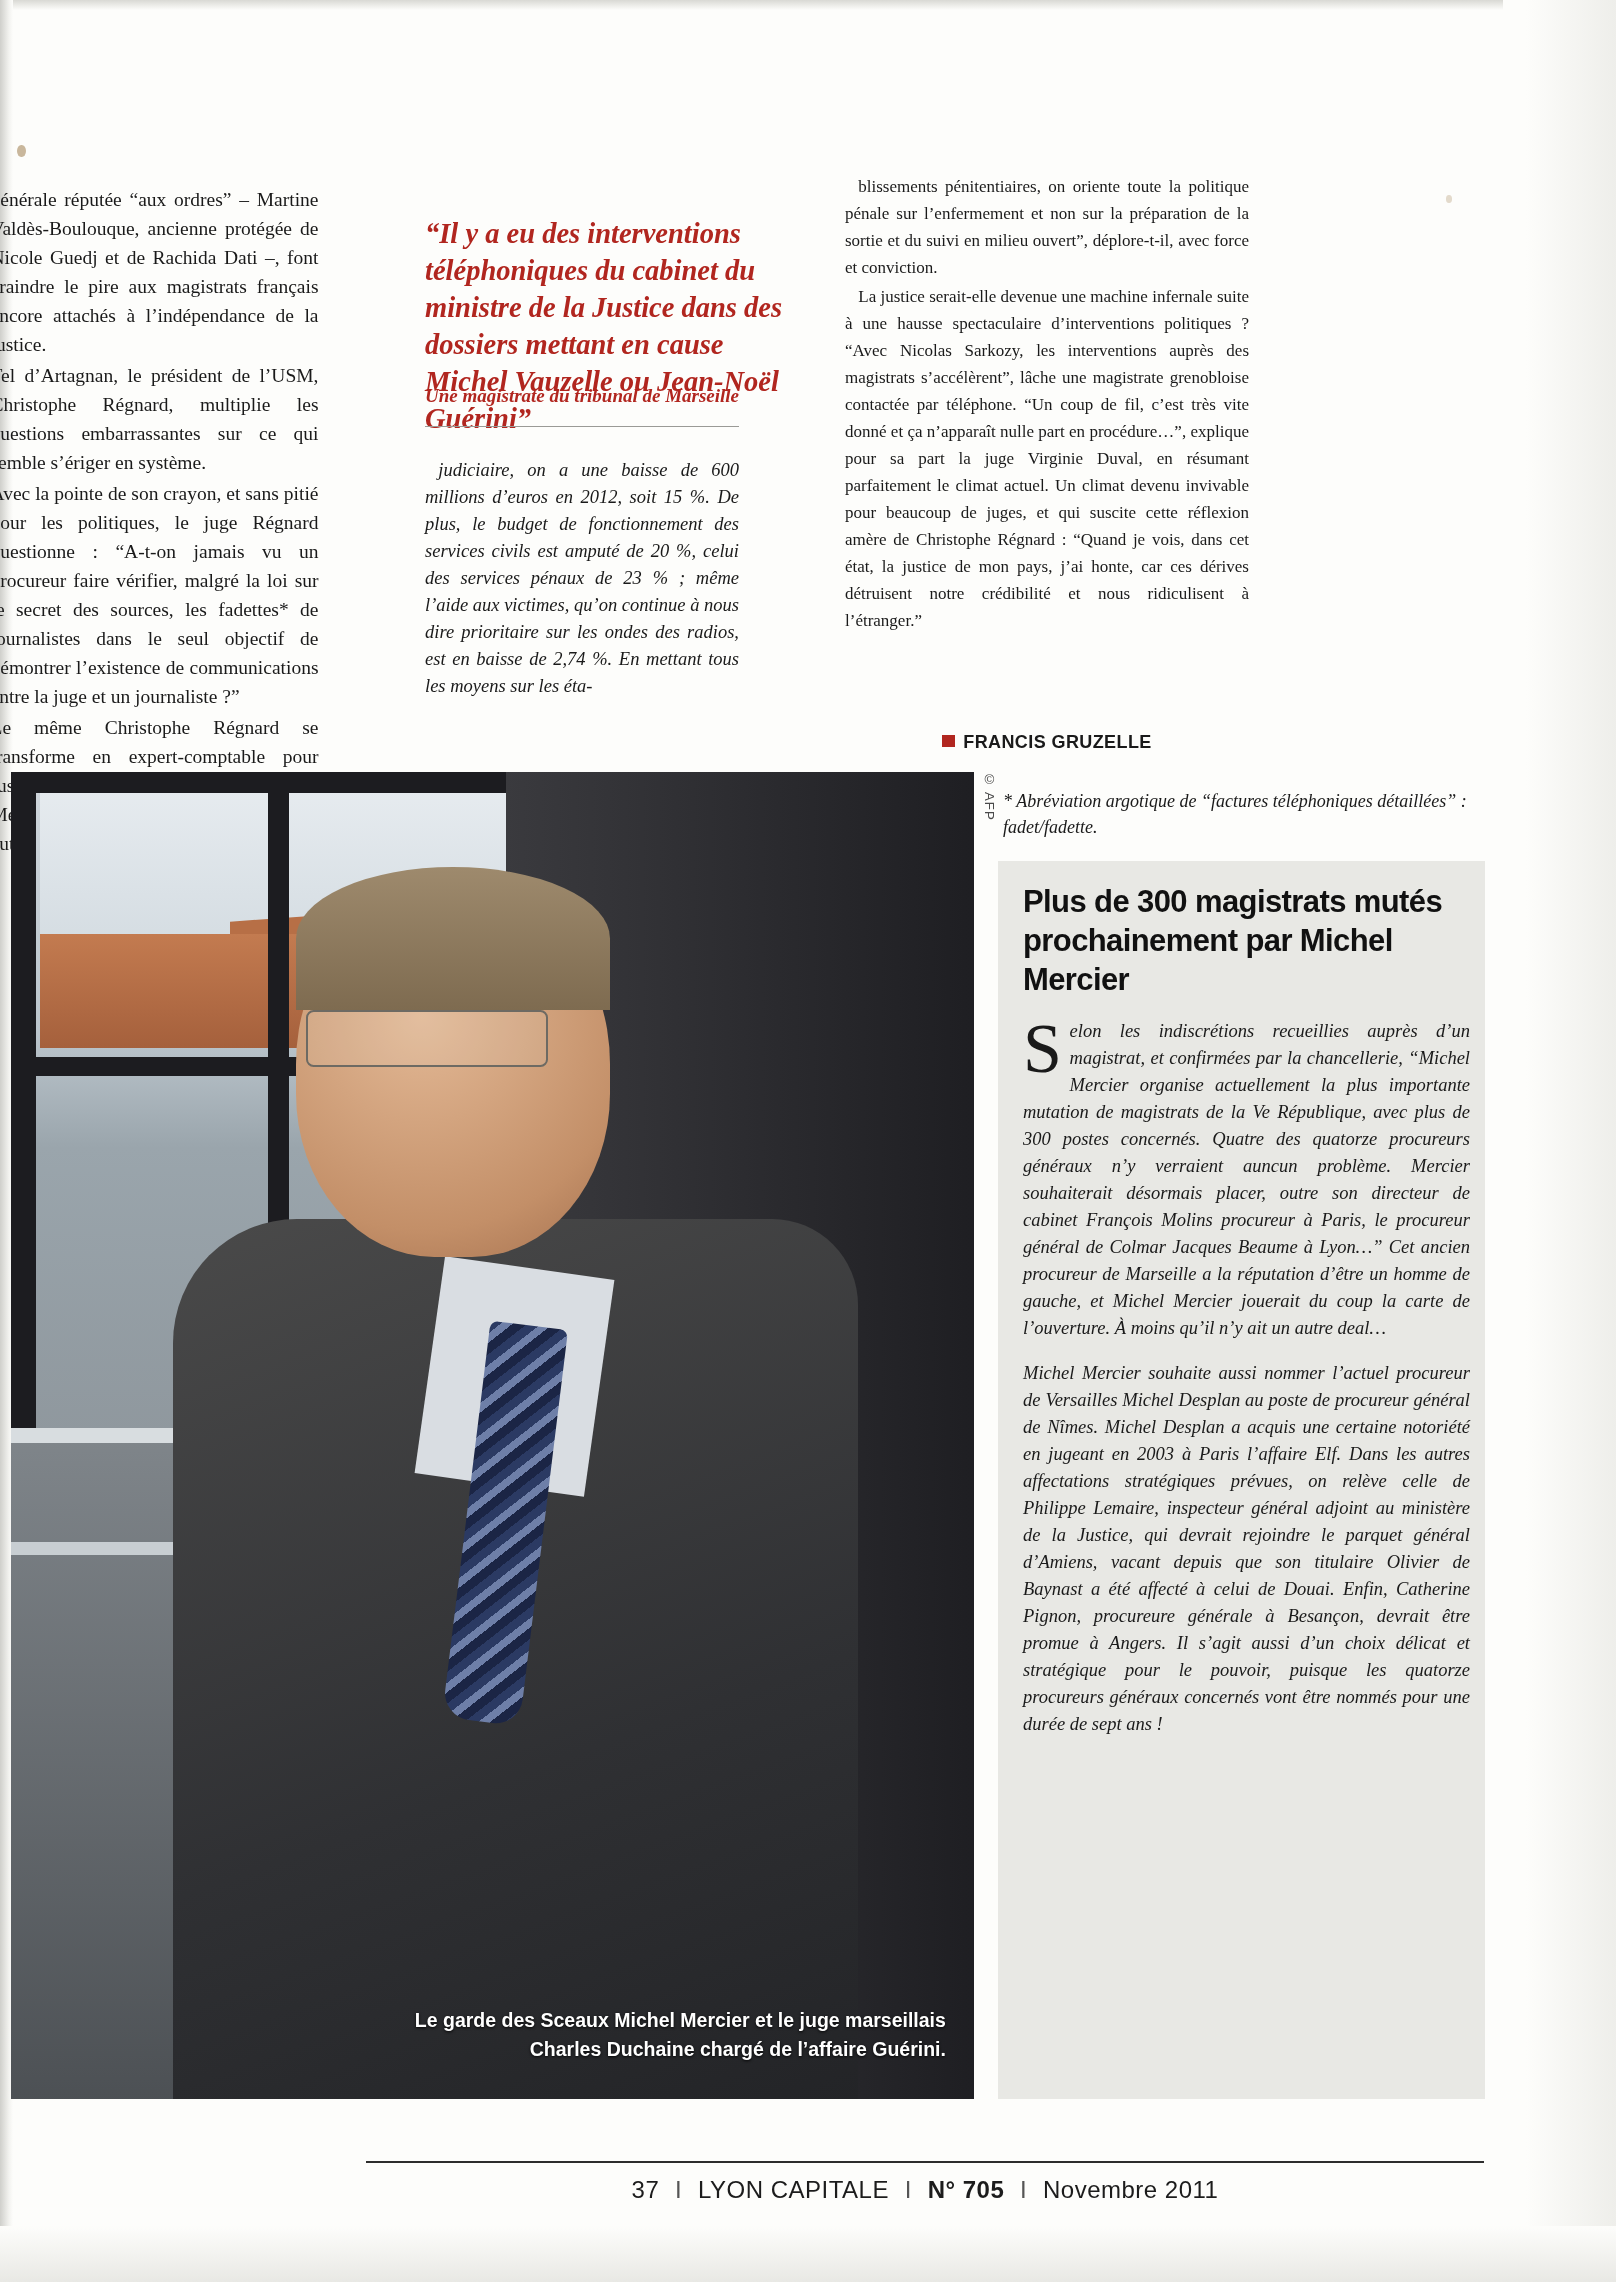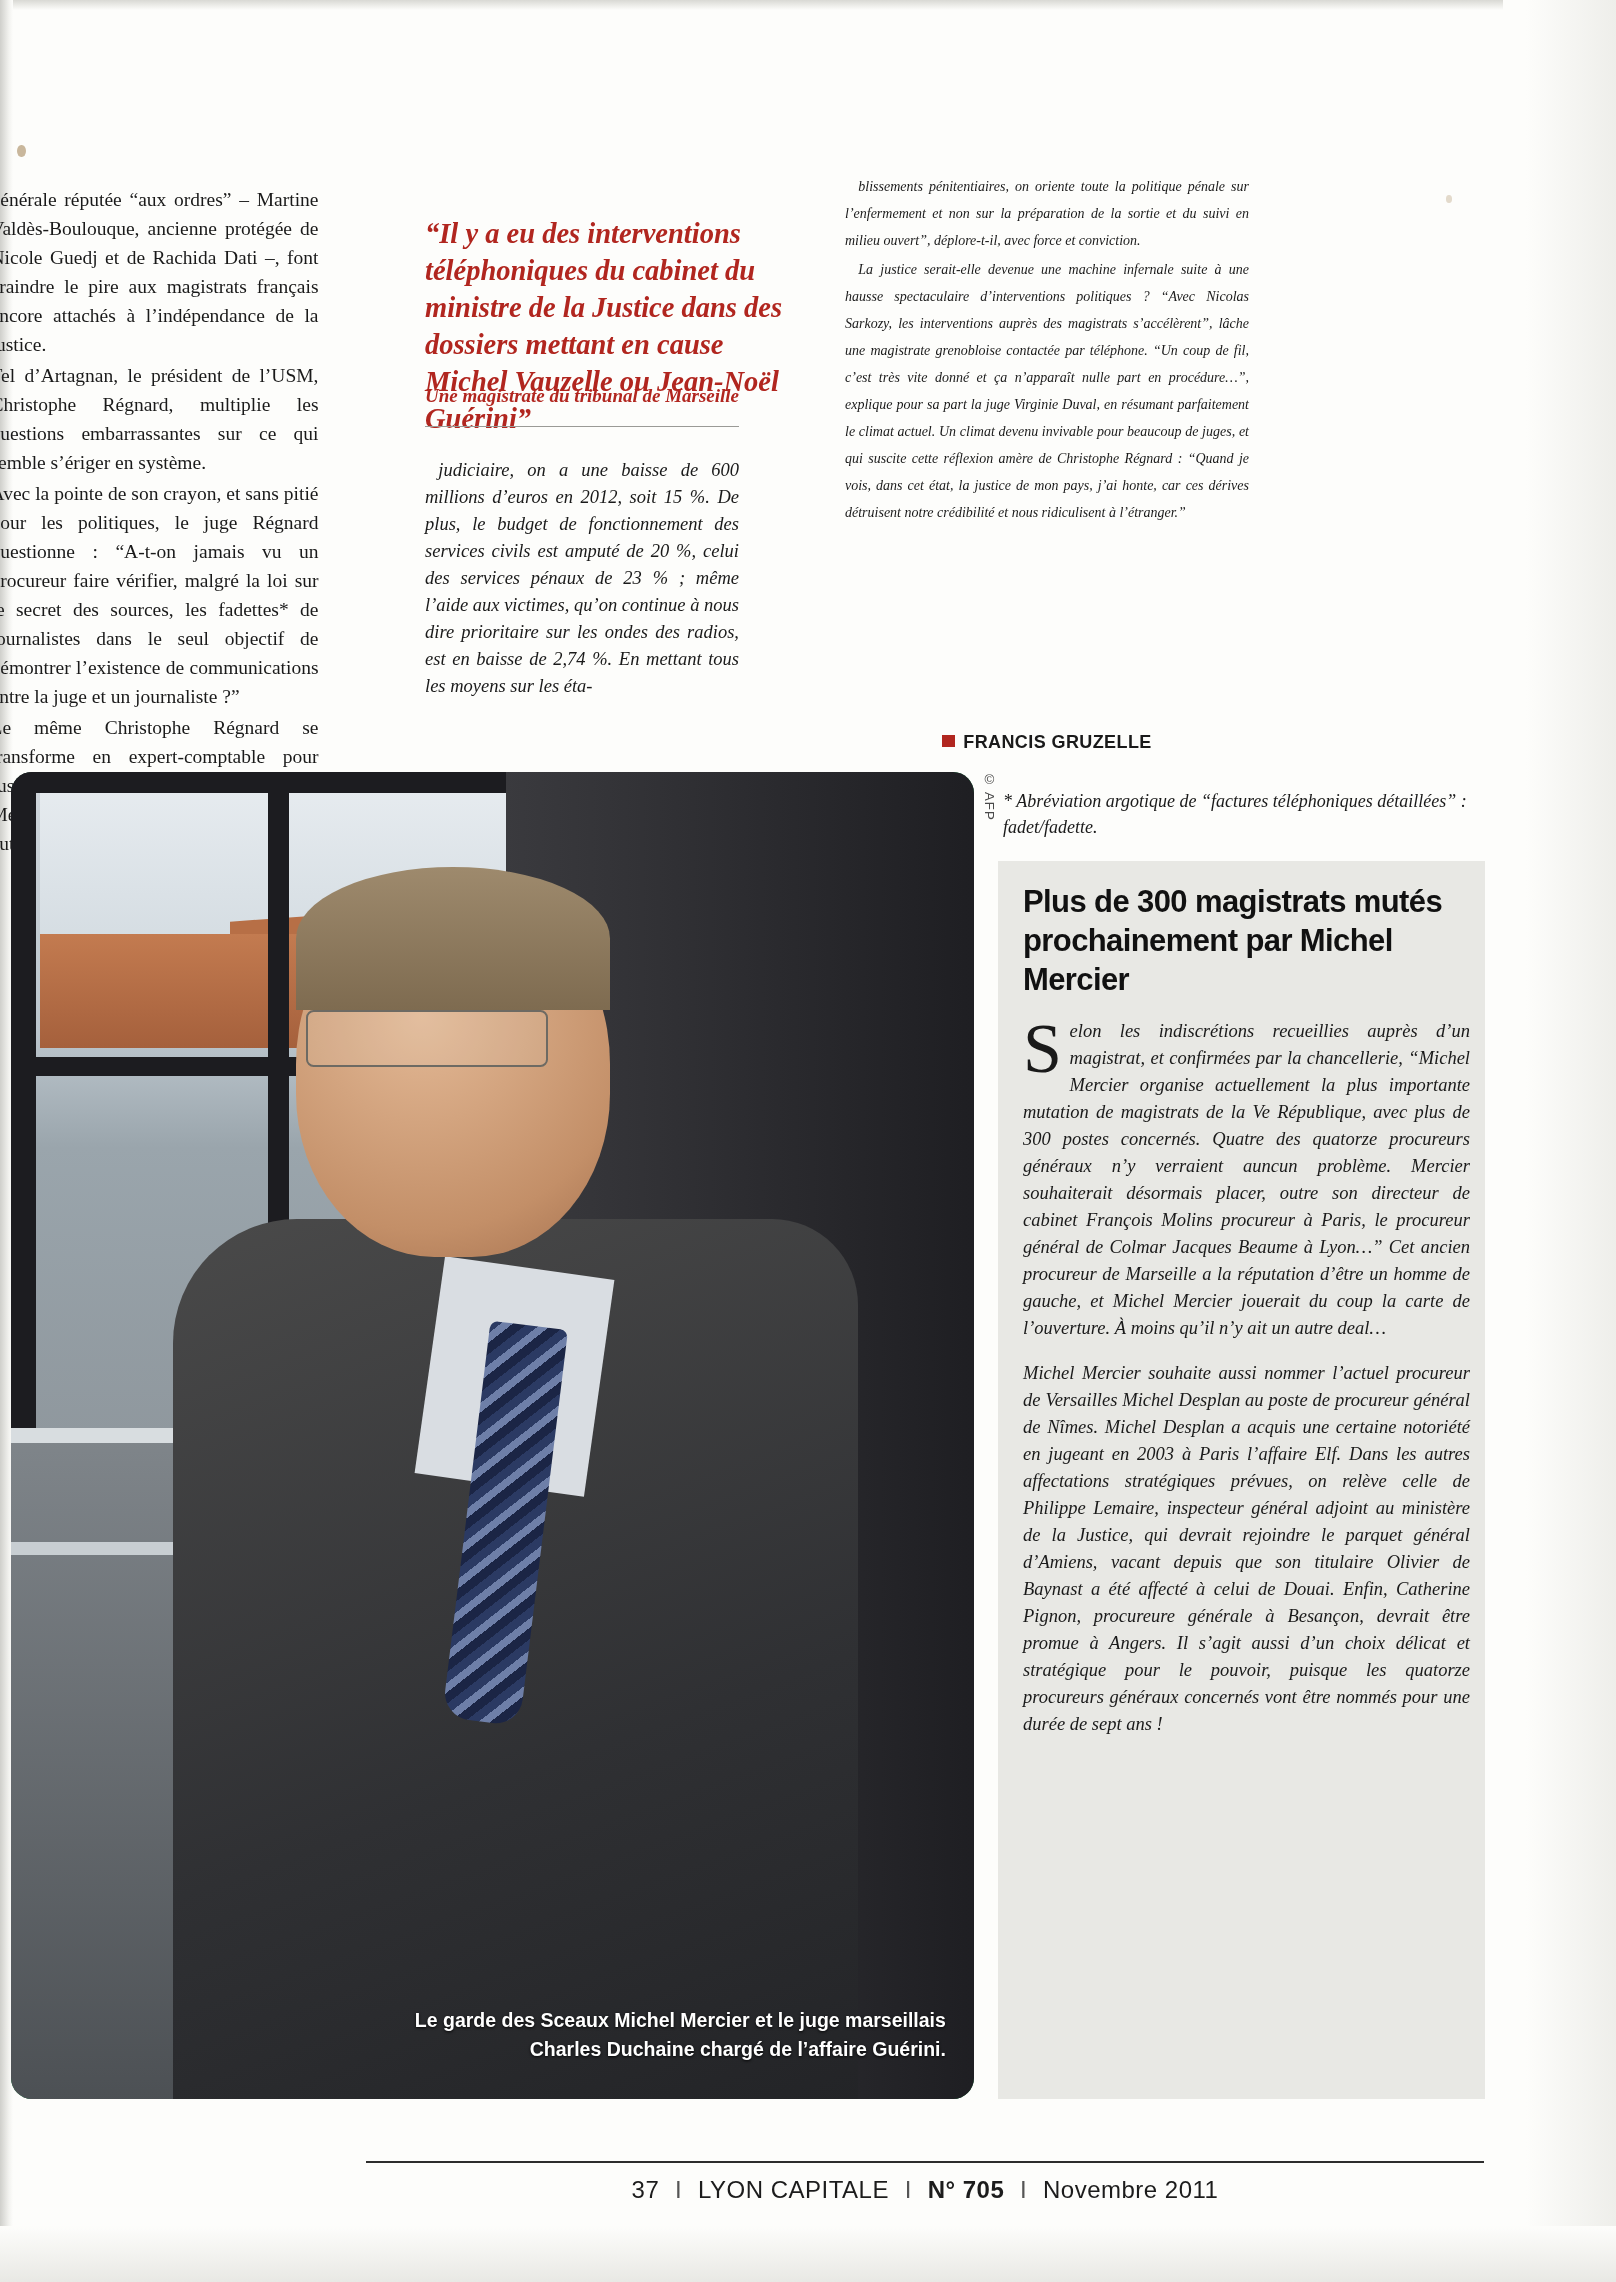--- a/index.html
+++ b/index.html
@@ -76,23 +76,22 @@
     top: 457px;
     width: 314px;
     font-size: 18.5px;
     line-height: 27px;
     font-style: italic;
   }
   .col3 {
     left: 845px;
     top: 173px;
     width: 404px;
-    font-size: 14px;
+    font-size: 17px;
     line-height: 27px;
-    font-style: italic;
   }
 
   
   .pullquote {
     position: absolute;
     left: 425px;
     top: 171px;
     width: 380px;
     font-family: "Liberation Serif", serif;
     font-style: italic;
@@ -152,21 +151,20 @@
 
   
   .photo {
     position: absolute;
     left: 11.4px;
     top: 772px;
     width: 963px;
     height: 1327px;
     overflow: hidden;
     background: #15803d;
-    border-radius: 21px;
   }
   .ph-window {
     position: absolute;
     left: 0; top: 0;
     width: 533px; height: 723px;
     background:
       linear-gradient(to bottom, #cfd6dc 0%, #bcc6cd 36%, #9aa5ac 52%, #8d959b 100%);
   }
   .ph-sky {
     position: absolute;

